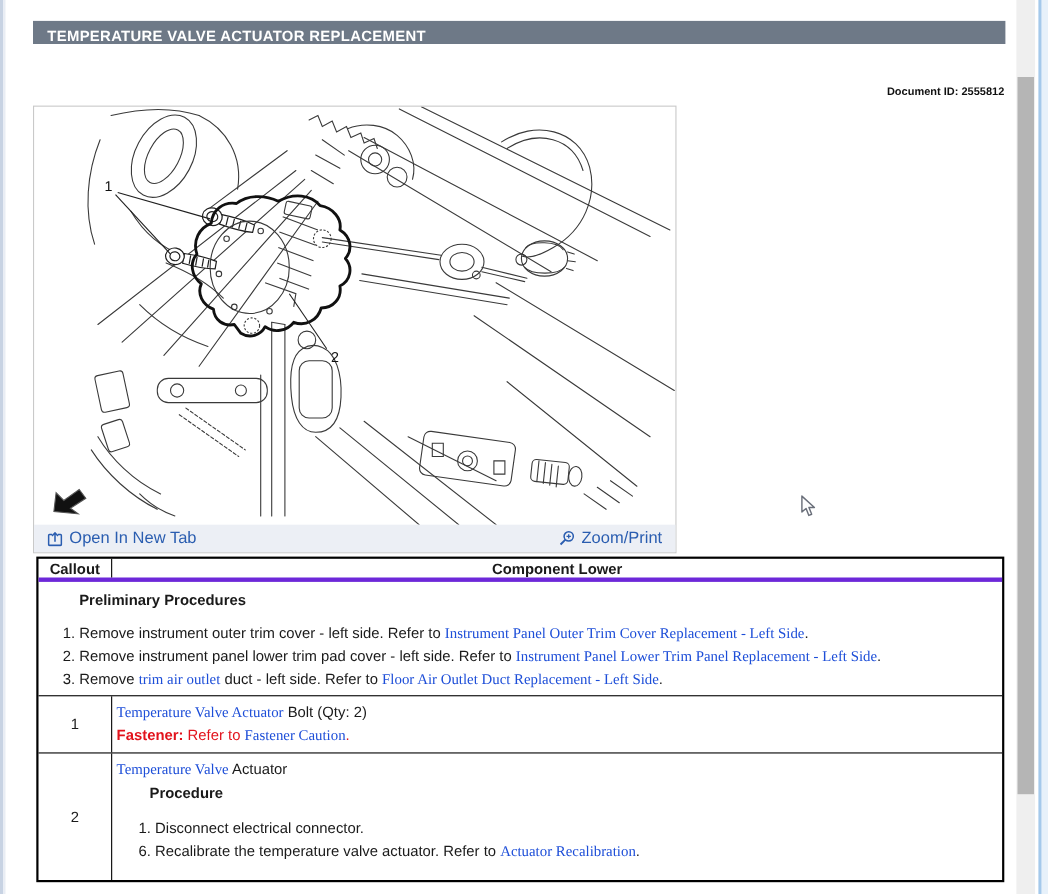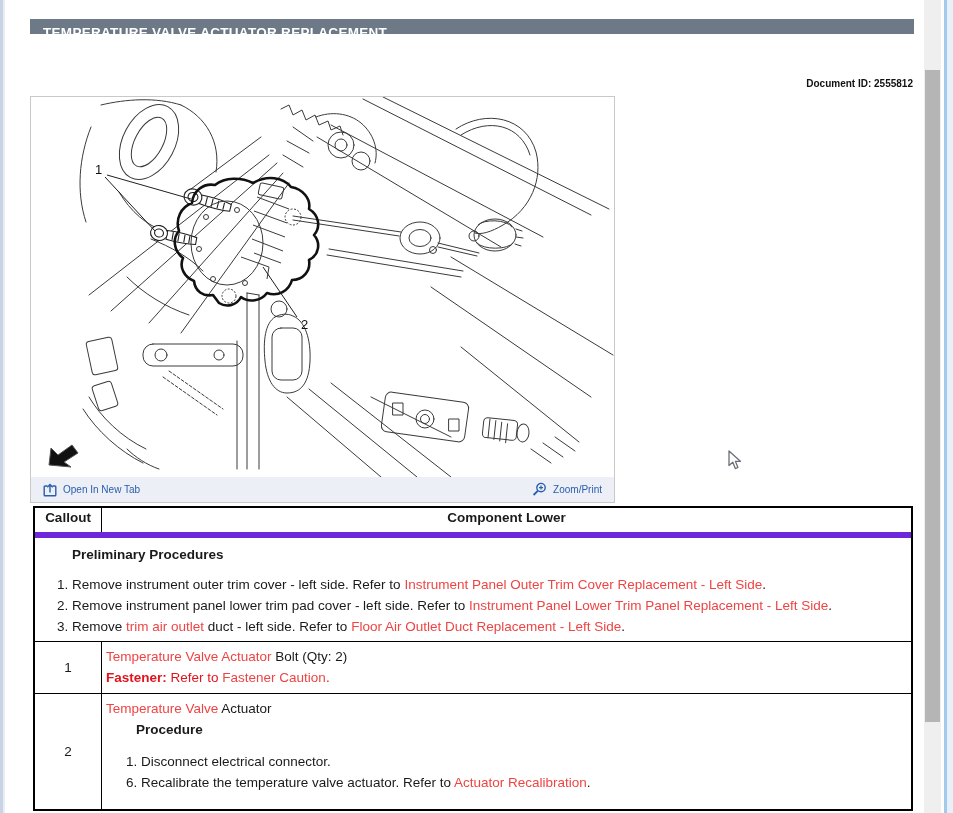--- a/index.html
+++ b/index.html
@@ -10,64 +10,64 @@
   }
   
   .left-edge   { position:absolute; left:0; top:0; width:3px; height:813px; background:#c8d3e3; }
   .left-edge2  { position:absolute; left:3px; top:0; width:2px; height:813px; background:#e9edf4; }
   .right-blue  { position:absolute; left:944px; top:0; width:3px; height:813px; background:#a4c9eb; }
   .right-pale  { position:absolute; left:947px; top:0; width:6px; height:813px; background:#e7f1fa; }
   .scroll-track{ position:absolute; left:924px; top:0; width:17px; height:813px; background:#efefef; }
   .scroll-thumb{ position:absolute; left:1px; top:70px; width:15px; height:652px; background:#b5b5b5; }
 
   .title-bar {
-    position:absolute; left:30px; top:19px; width:884px; height:15px;
+    position:absolute; left:30px; top:19px; width:884px; height:21px;
     background:#6e7987; color:#ffffff; font-size:13.5px; font-weight:bold;
     line-height:27px; padding-left:13px; letter-spacing:0.3px;
   }
   .doc-id {
     position:absolute; right:40px; top:78px; font-size:10px; font-weight:bold; color:#111;
   }
 
   
   .figure-box {
     position:absolute; left:30px; top:96px; width:585px; height:407px;
     border:1px solid #c9c9c9; background:#ffffff;
   }
   .illustration { position:absolute; left:0; top:0; width:583px; height:380px; }
   .figure-footer {
     position:absolute; left:0; bottom:0; width:583px; height:25px;
     background:#eceff5; display:flex; align-items:center; justify-content:space-between;
     padding:0 12px;
   }
   .fig-link {
-    display:flex; align-items:center; gap:6px; color:#2a5db0; font-size:10px;
+    display:flex; align-items:center; gap:6px; color:#2a5db0; font-size:15px;
     text-decoration:none; cursor:pointer;
   }
 
   
   .si-table {
     position:absolute; left:33px; top:506px; width:880px;
     border:2px solid #000; font-size:13.5px; background:#fff;
   }
-  .t-head { display:flex; border-bottom:6px solid #6d28d9; height:30px; }
+  .t-head { display:flex; border-bottom:4px solid #6d28d9; height:21px; }
   .th { font-weight:bold; text-align:center; line-height:20px; }
   .col-callout { width:67px; border-right:1px solid #000; flex:none; }
   .col-name { flex:1; }
   .t-prelim { border-bottom:1px solid #000; padding:6px 0 4px 0; }
   .prelim-title { font-weight:bold; padding-left:37px; line-height:21px; }
   .prelim-list { padding-left:22px; padding-top:9px; }
   .p-line { line-height:21px; white-space:nowrap; }
   .t-row { display:flex; }
   .t-row + .t-row { border-top:1px solid #000; }
   .td-callout { width:67px; border-right:1px solid #000; flex:none;
                 display:flex; align-items:center; justify-content:center; }
   .td-name { flex:1; padding:4px 0 5px 4px; }
   .line { line-height:21px; white-space:nowrap; }
-  .lnk { color:#ef4444; cursor:pointer; text-decoration:none; }
+  .lnk { color:#1d4ed8; cursor:pointer; text-decoration:none;font-family:Liberation Serif, serif; }
   .red { color:#e2131c; }
   .bold { font-weight:bold; }
   .proc-title { font-weight:bold; padding-left:30px; line-height:21px; }
   .proc-list { padding-left:20px; padding-top:11px; }
 
   .cursor { position:absolute; left:728px; top:450px; }
 </style>
 </head>
 <body>
 

